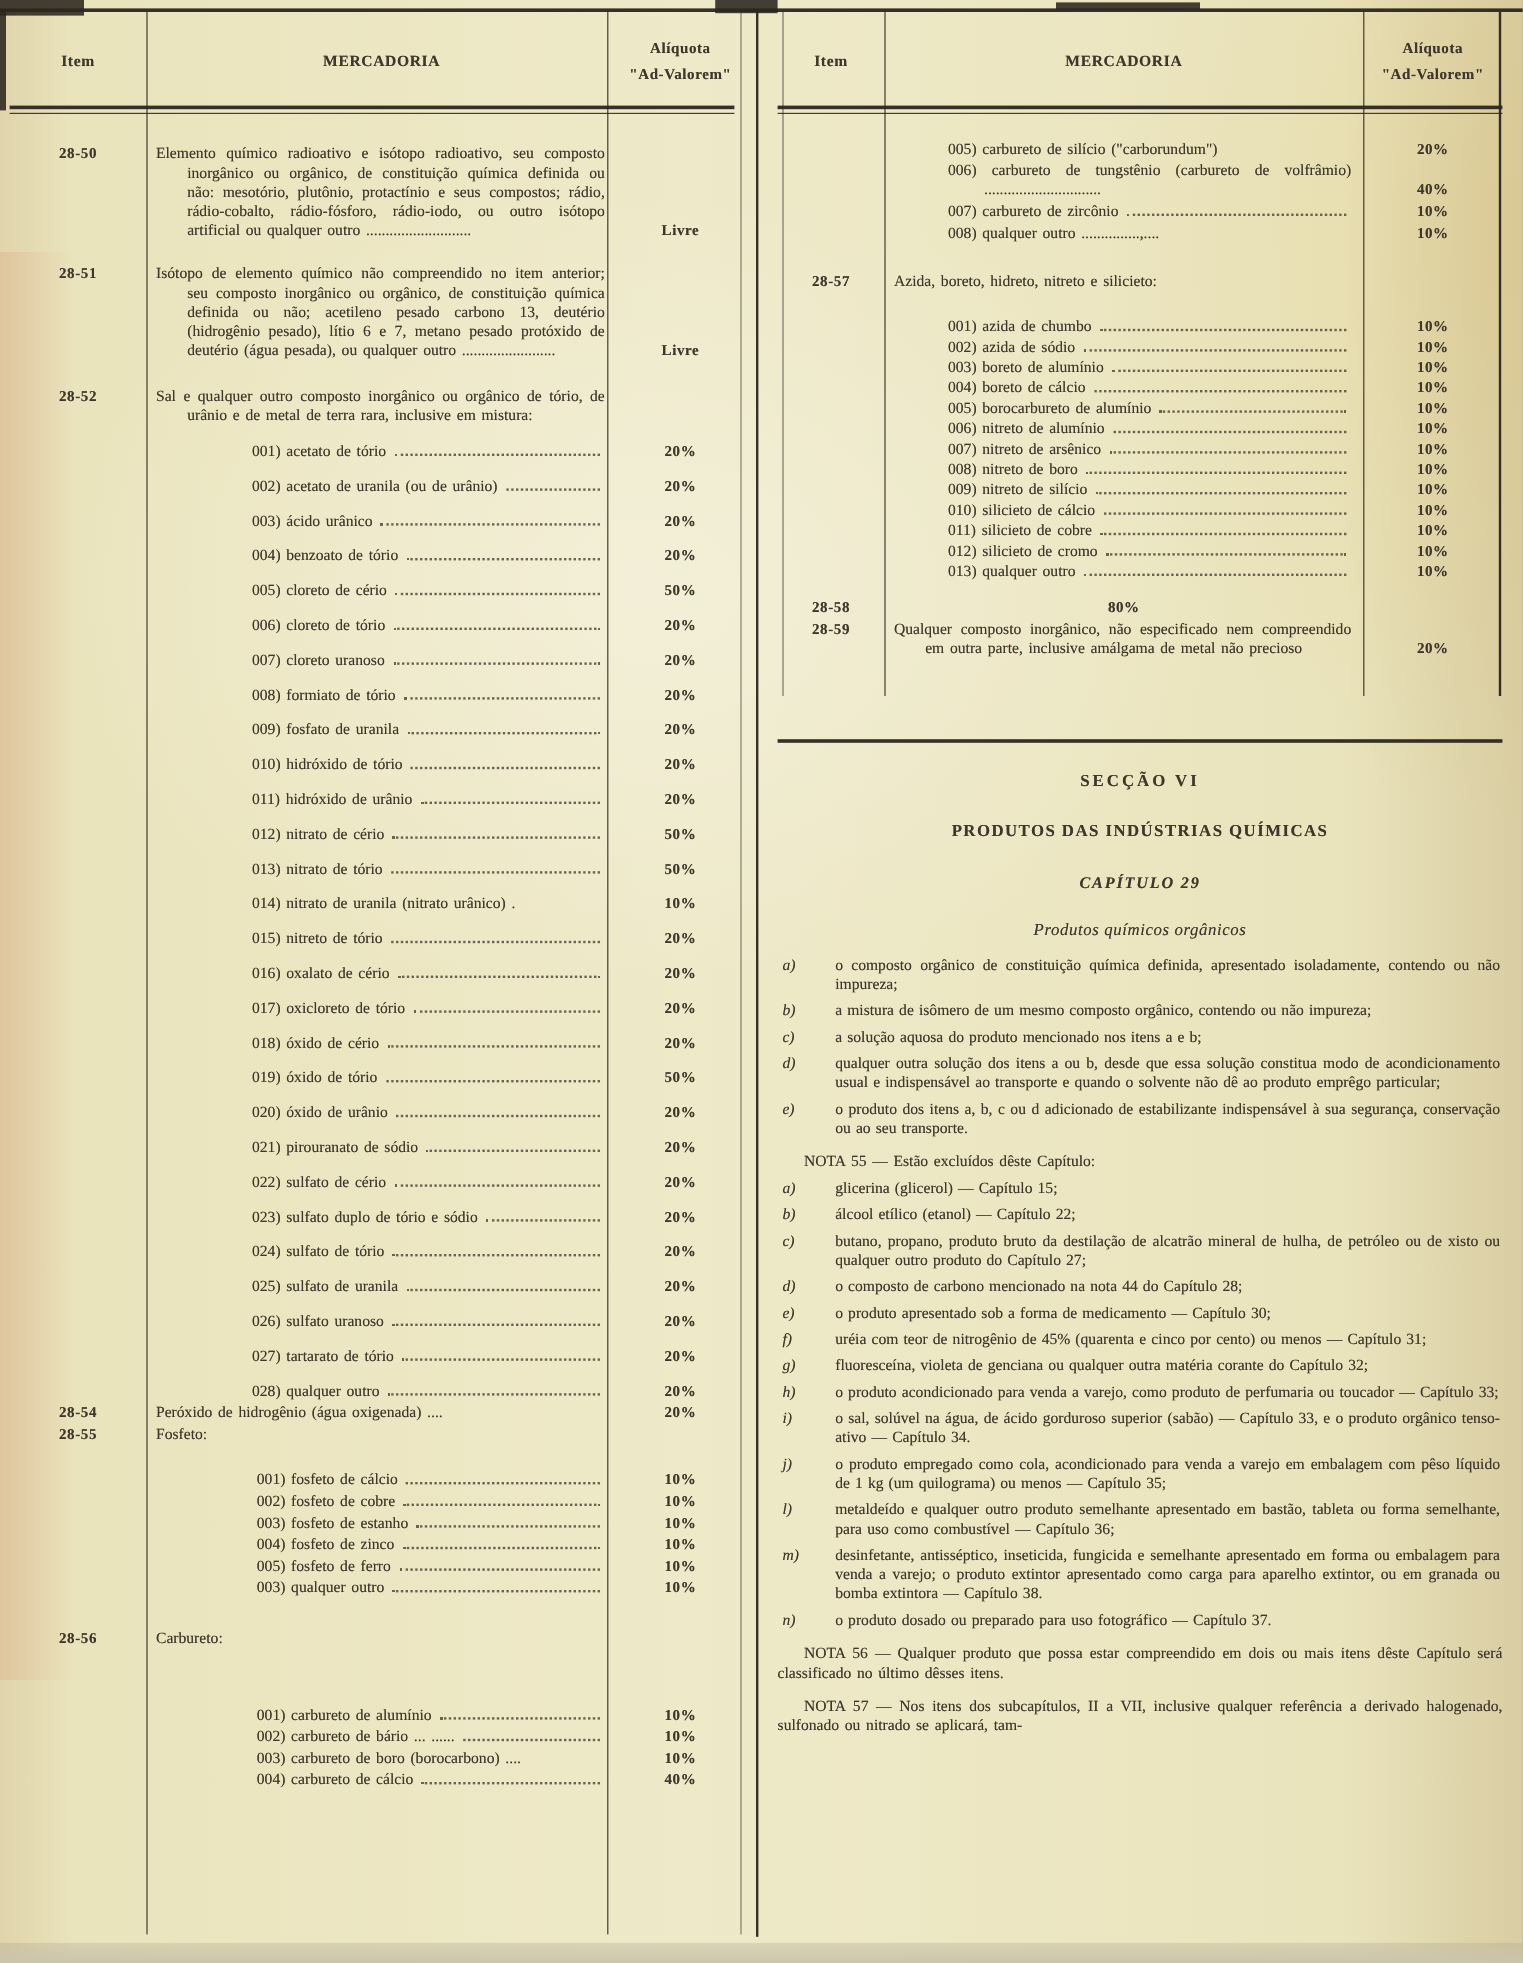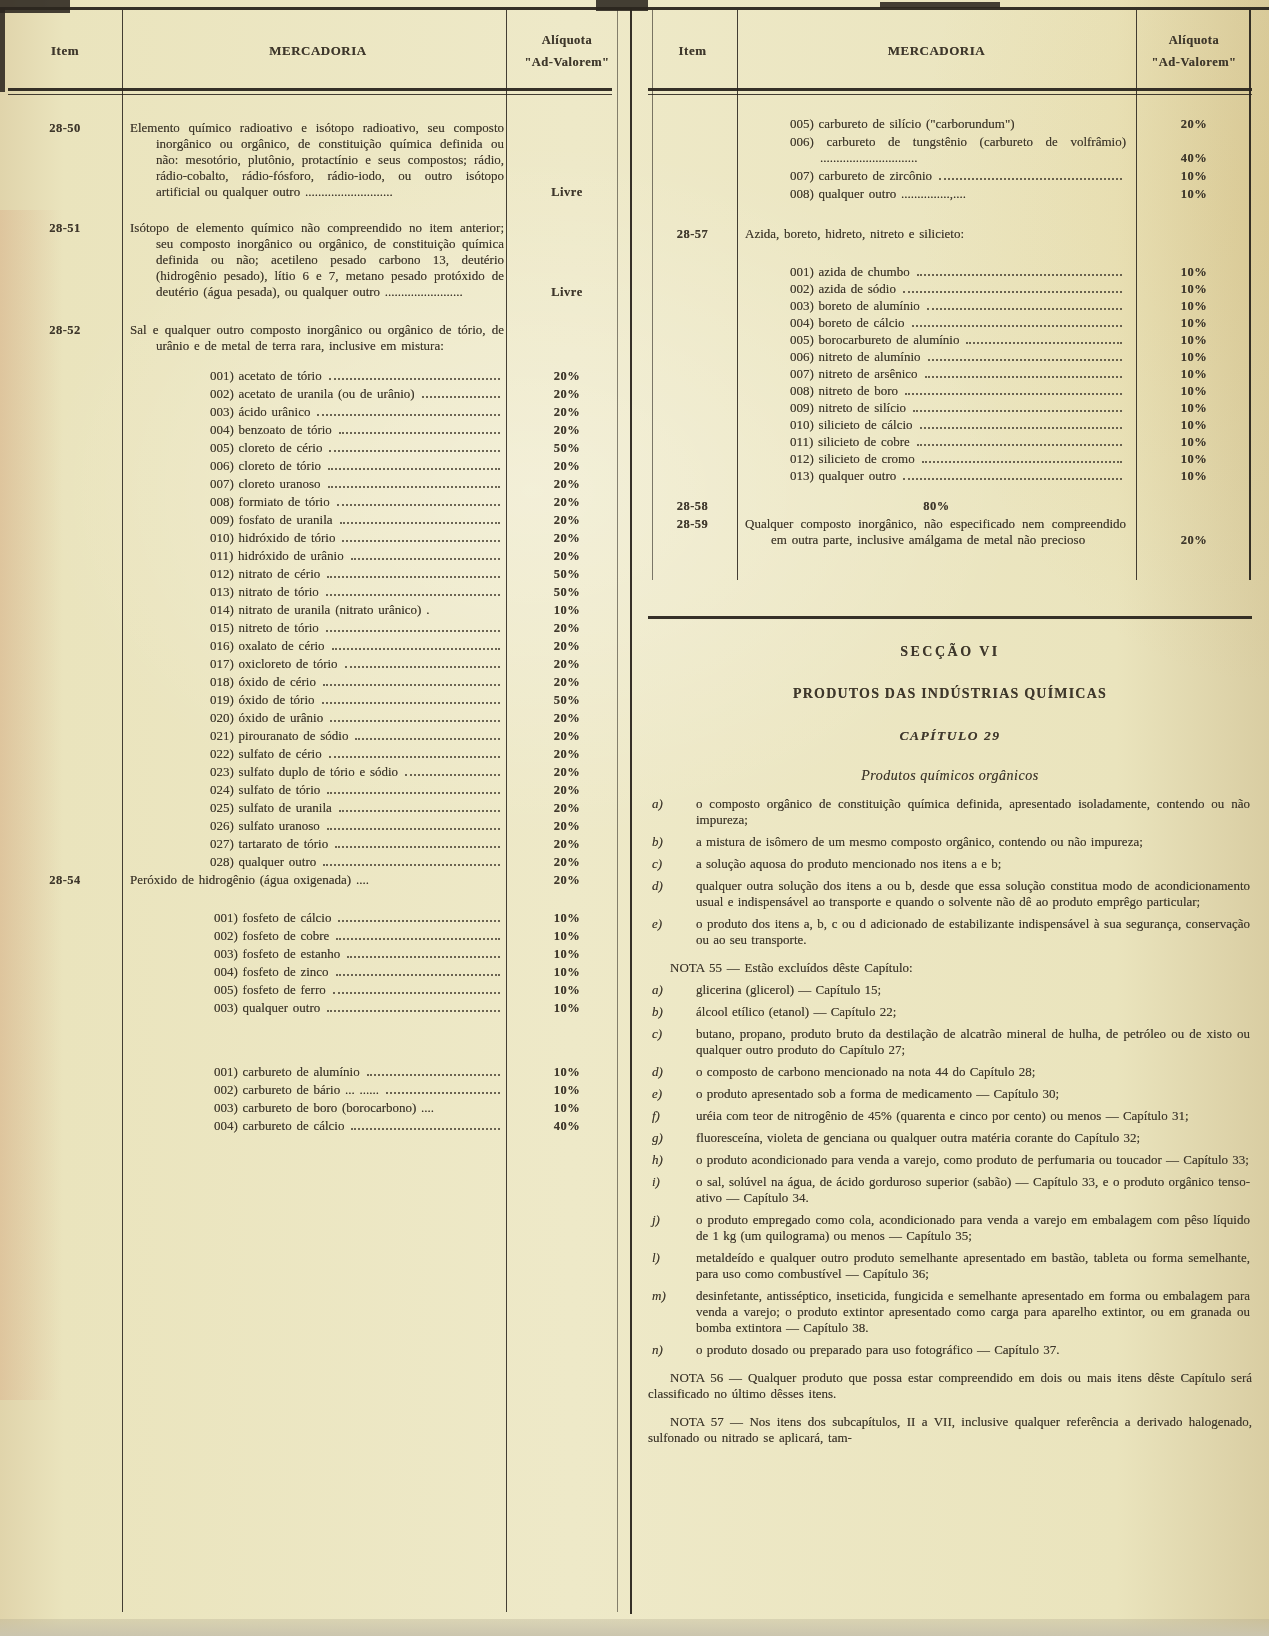--- a/index.html
+++ b/index.html
@@ -46,21 +46,21 @@
   #right-body .trow{grid-template-columns:89px 399px 116px;}
   .cell-item{text-align:center;font-weight:bold;font-size:12.5px;letter-spacing:.5px;}
   .cell-text{padding:0 10px 0 8px;}
   .cell-rate{align-self:end;text-align:center;font-weight:bold;font-size:12.5px;letter-spacing:.5px;}
   .para{padding-left:26px;text-indent:-26px;text-align:justify;}
   .pind-45{margin-left:45px;padding-left:30px;text-indent:-30px;}
   .subline{display:flex;align-items:baseline;}
   .ind-80{margin-left:80px;} .ind-62{margin-left:84px;} .ind-45{margin-left:45px;}
   .leader{flex:1;min-width:16px;border-bottom:2px dotted var(--ink-soft);
     margin:0 4px 3px 7px;opacity:.8;}
-  .mt-1{margin-top:1px}.mt-2{margin-top:2px}.mt-4{margin-top:4px}.mt-8{margin-top:8px}.mt-13{margin-top:2px}.mt-14{margin-top:14px}
+  .mt-1{margin-top:1px}.mt-2{margin-top:2px}.mt-4{margin-top:4px}.mt-8{margin-top:8px}.mt-13{margin-top:13px}.mt-14{margin-top:14px}
   .mt-16{margin-top:16px}.mt-20{margin-top:20px}.mt-22{margin-top:22px}
   .mt-24{margin-top:24px}.mt-26{margin-top:26px}.mt-48{margin-top:48px}
   
   .notes-col{position:absolute;left:648px;top:610px;width:604px;font-size:13px;line-height:16px;}
   .sec-title{margin-top:34px;text-align:center;font-weight:bold;font-size:14px;letter-spacing:2.5px;}
   .sec-sub{margin-top:26px;text-align:center;font-weight:bold;font-size:14px;letter-spacing:1.2px;}
   .cap-title{margin-top:26px;text-align:center;font-weight:bold;font-style:italic;font-size:13.5px;letter-spacing:1.5px;}
   .cap-sub{margin-top:24px;text-align:center;font-style:italic;font-size:14px;letter-spacing:.5px;}
   .note{margin-top:12px;}
   .note-intro{margin:0;text-indent:22px;text-align:justify;word-spacing:1.5px;}
@@ -416,20 +416,29 @@
       </div>
       <div class="trow mt-2">
         <div class="cell-item">28-54</div>
         <div class="cell-text">
           <div class="subline">
             <span class="sublbl">Peróxido de hidrogênio (água oxigenada) ....</span>
           </div>
         </div>
         <div class="cell-rate">20%</div>
       </div>
+      <div class="trow mt-2">
+        <div class="cell-item">28-55</div>
+        <div class="cell-text">
+          <div class="subline">
+            <span class="sublbl">Fosfeto:</span>
+          </div>
+        </div>
+        <div class="cell-rate"></div>
+      </div>
       <div class="trow mt-22">
         <div class="cell-item"></div>
         <div class="cell-text">
           <div class="subline ind-62">
             <span class="sublbl">001) fosfeto de cálcio</span>
             <span class="leader"></span>
           </div>
         </div>
         <div class="cell-rate">10%</div>
       </div>
@@ -475,20 +484,29 @@
       </div>
       <div class="trow mt-2">
         <div class="cell-item"></div>
         <div class="cell-text">
           <div class="subline ind-62">
             <span class="sublbl">003) qualquer outro</span>
             <span class="leader"></span>
           </div>
         </div>
         <div class="cell-rate">10%</div>
+      </div>
+      <div class="trow mt-26">
+        <div class="cell-item">28-56</div>
+        <div class="cell-text">
+          <div class="subline">
+            <span class="sublbl">Carbureto:</span>
+          </div>
+        </div>
+        <div class="cell-rate"></div>
       </div>
       <div class="trow mt-48">
         <div class="cell-item"></div>
         <div class="cell-text">
           <div class="subline ind-62">
             <span class="sublbl">001) carbureto de alumínio</span>
             <span class="leader"></span>
           </div>
         </div>
         <div class="cell-rate">10%</div>

